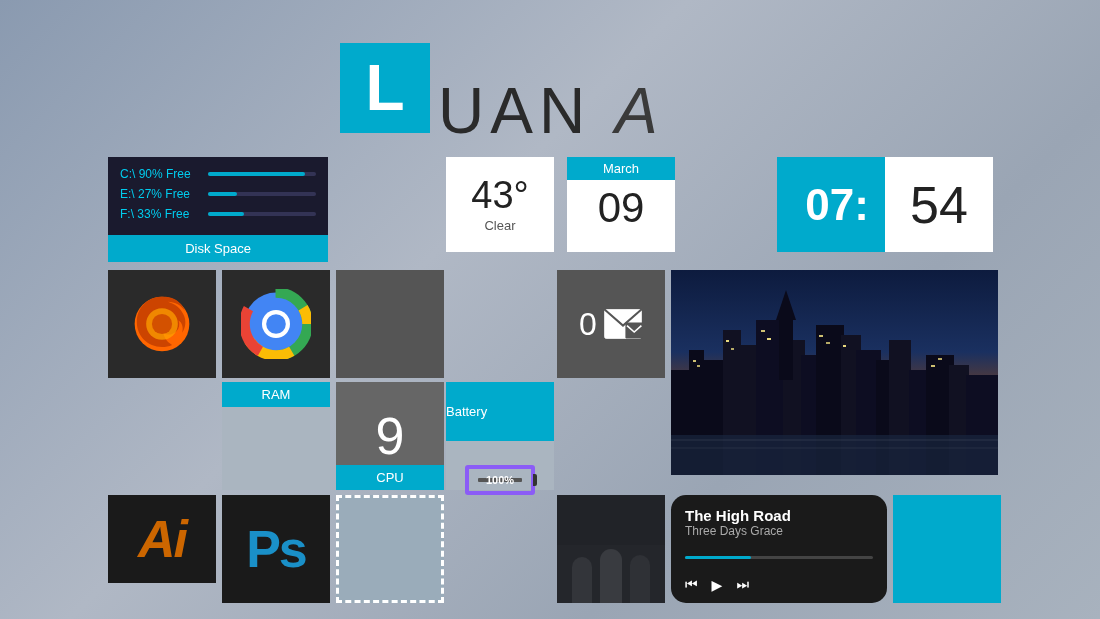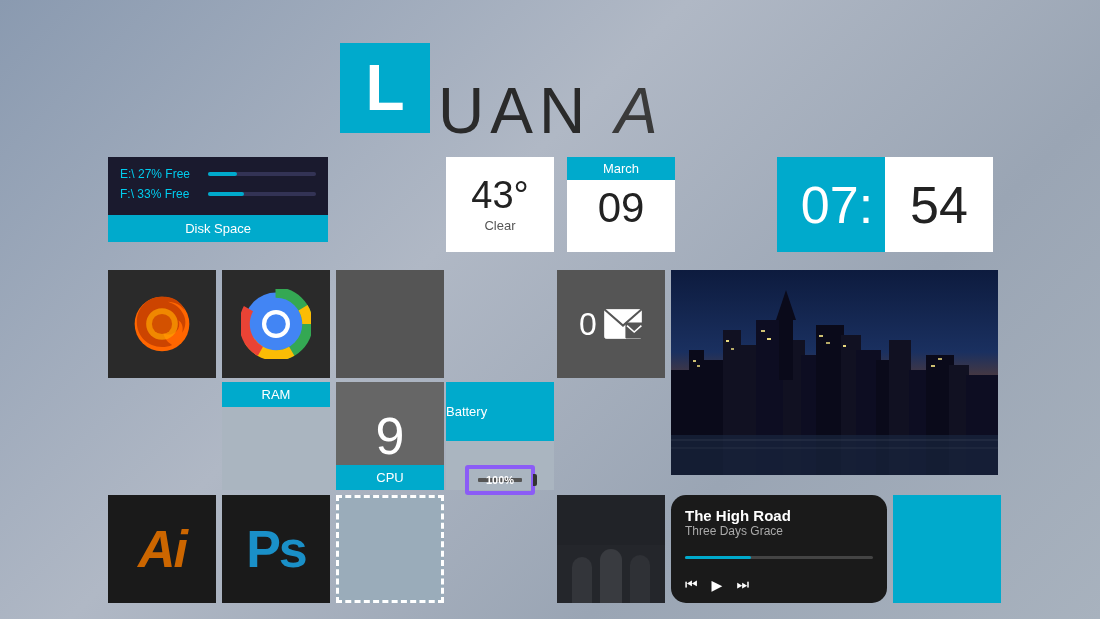--- a/index.html
+++ b/index.html
@@ -153,22 +153,22 @@
     .clock-hours {
       width: 108px;
       height: 95px;
       background: #00aacc;
       display: flex;
       align-items: center;
       justify-content: center;
     }
     .clock-hours-text {
       color: white;
-      font-size: 52px;
-      font-weight: 400;
+      font-size: 44px;
+      font-weight: 700;
       margin-left: 12px;
     }
     .clock-minutes {
       width: 108px;
       height: 95px;
       background: white;
       display: flex;
       align-items: center;
       justify-content: center;
     }
@@ -372,21 +372,21 @@
       font-size: 11px;
       font-weight: 600;
     }
 
     
     .ai-tile {
       position: absolute;
       top: 495px;
       left: 108px;
       width: 108px;
-      height: 108px;
+      height: 88px;
       background: #1a1a1a;
       display: flex;
       align-items: center;
       justify-content: center;
     }
     .ai-text {
       color: #cc6600;
       font-size: 52px;
       font-weight: 700;
       font-style: italic;
@@ -509,20 +509,26 @@
   <div class="title-l-box">
     <span class="title-l">L</span>
   </div>
   <div class="title-rest">
     <span>UAN</span> <span class="italic">A</span>
   </div>
 </div>
 
 <div class="disk-space">
   <div class="disk-rows">
+    <div class="disk-row">
+      <span class="disk-label">C:\ 90% Free</span>
+      <div class="disk-bar-bg">
+        <div class="disk-bar-fill" style="width:90%"></div>
+      </div>
+    </div>
     <div class="disk-row">
       <span class="disk-label">E:\ 27% Free</span>
       <div class="disk-bar-bg">
         <div class="disk-bar-fill" style="width:27%"></div>
       </div>
     </div>
     <div class="disk-row">
       <span class="disk-label">F:\ 33% Free</span>
       <div class="disk-bar-bg">
         <div class="disk-bar-fill" style="width:33%"></div>

